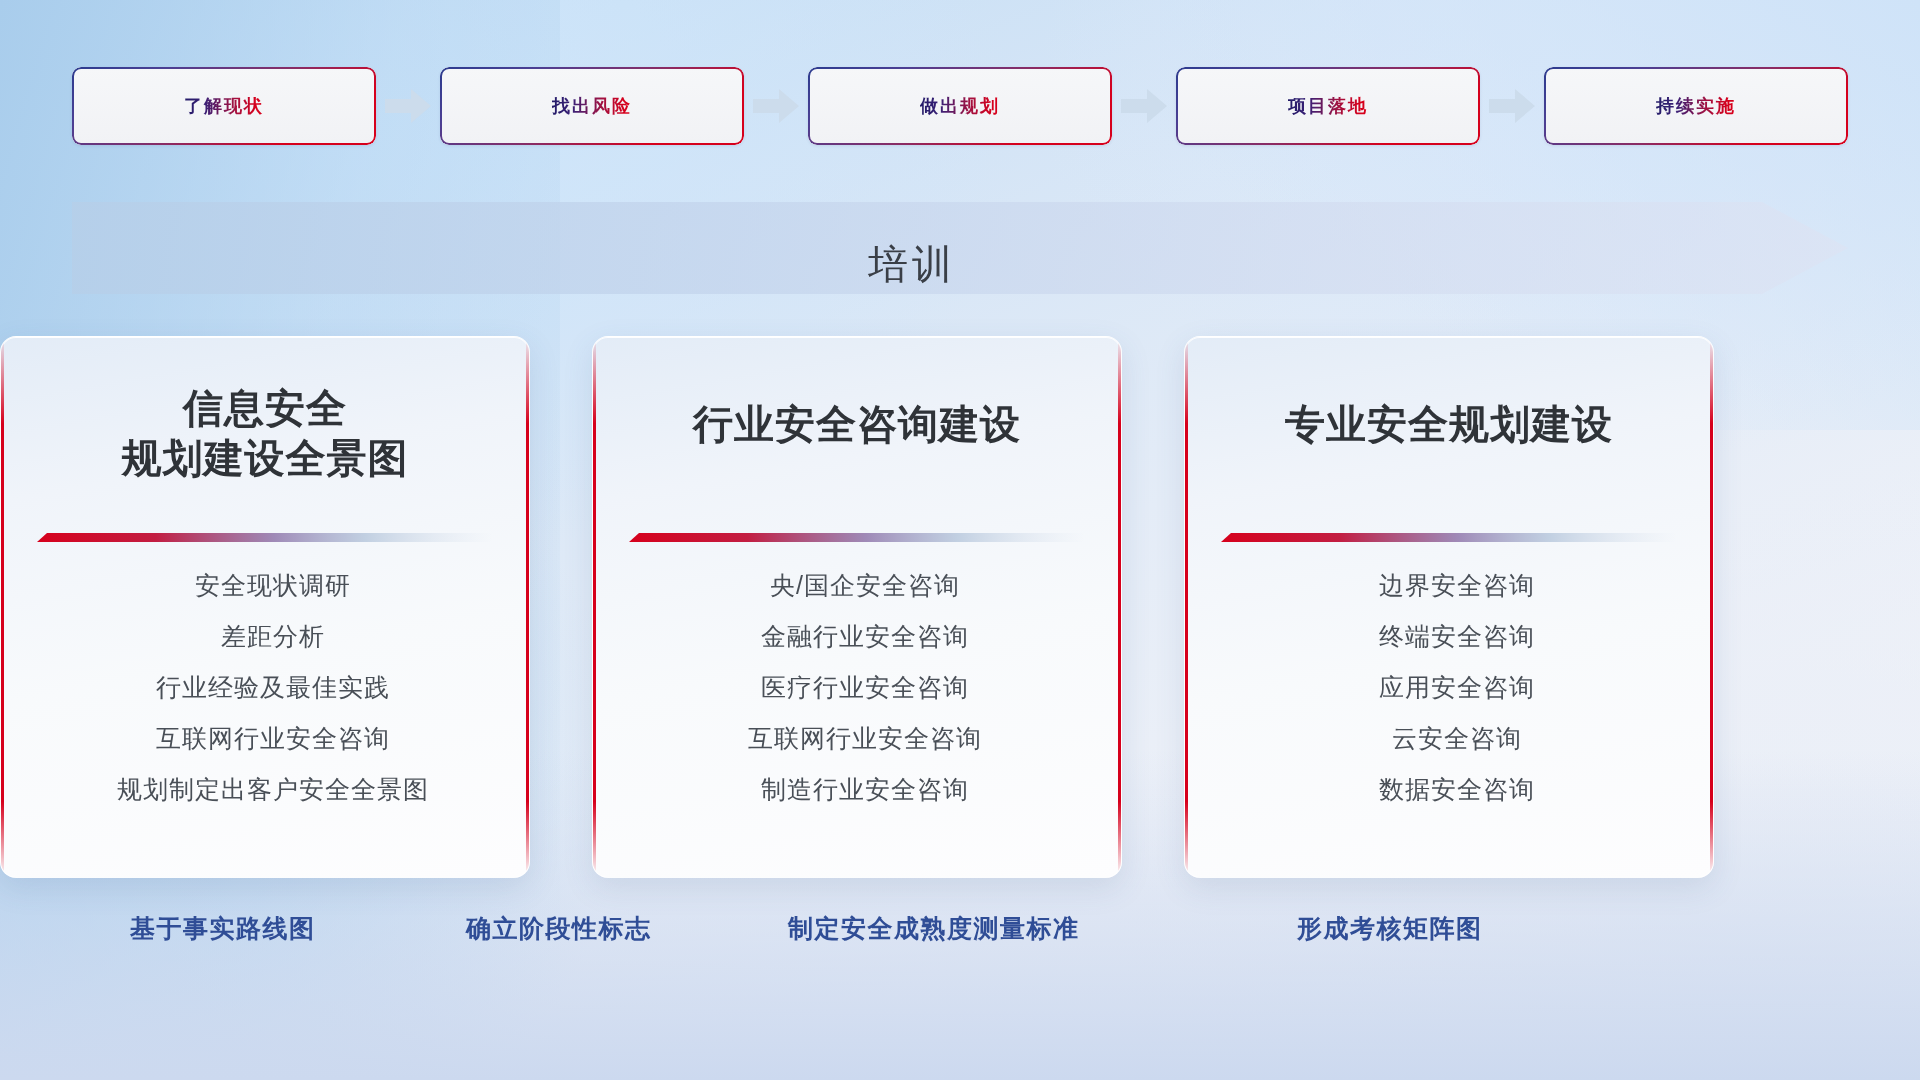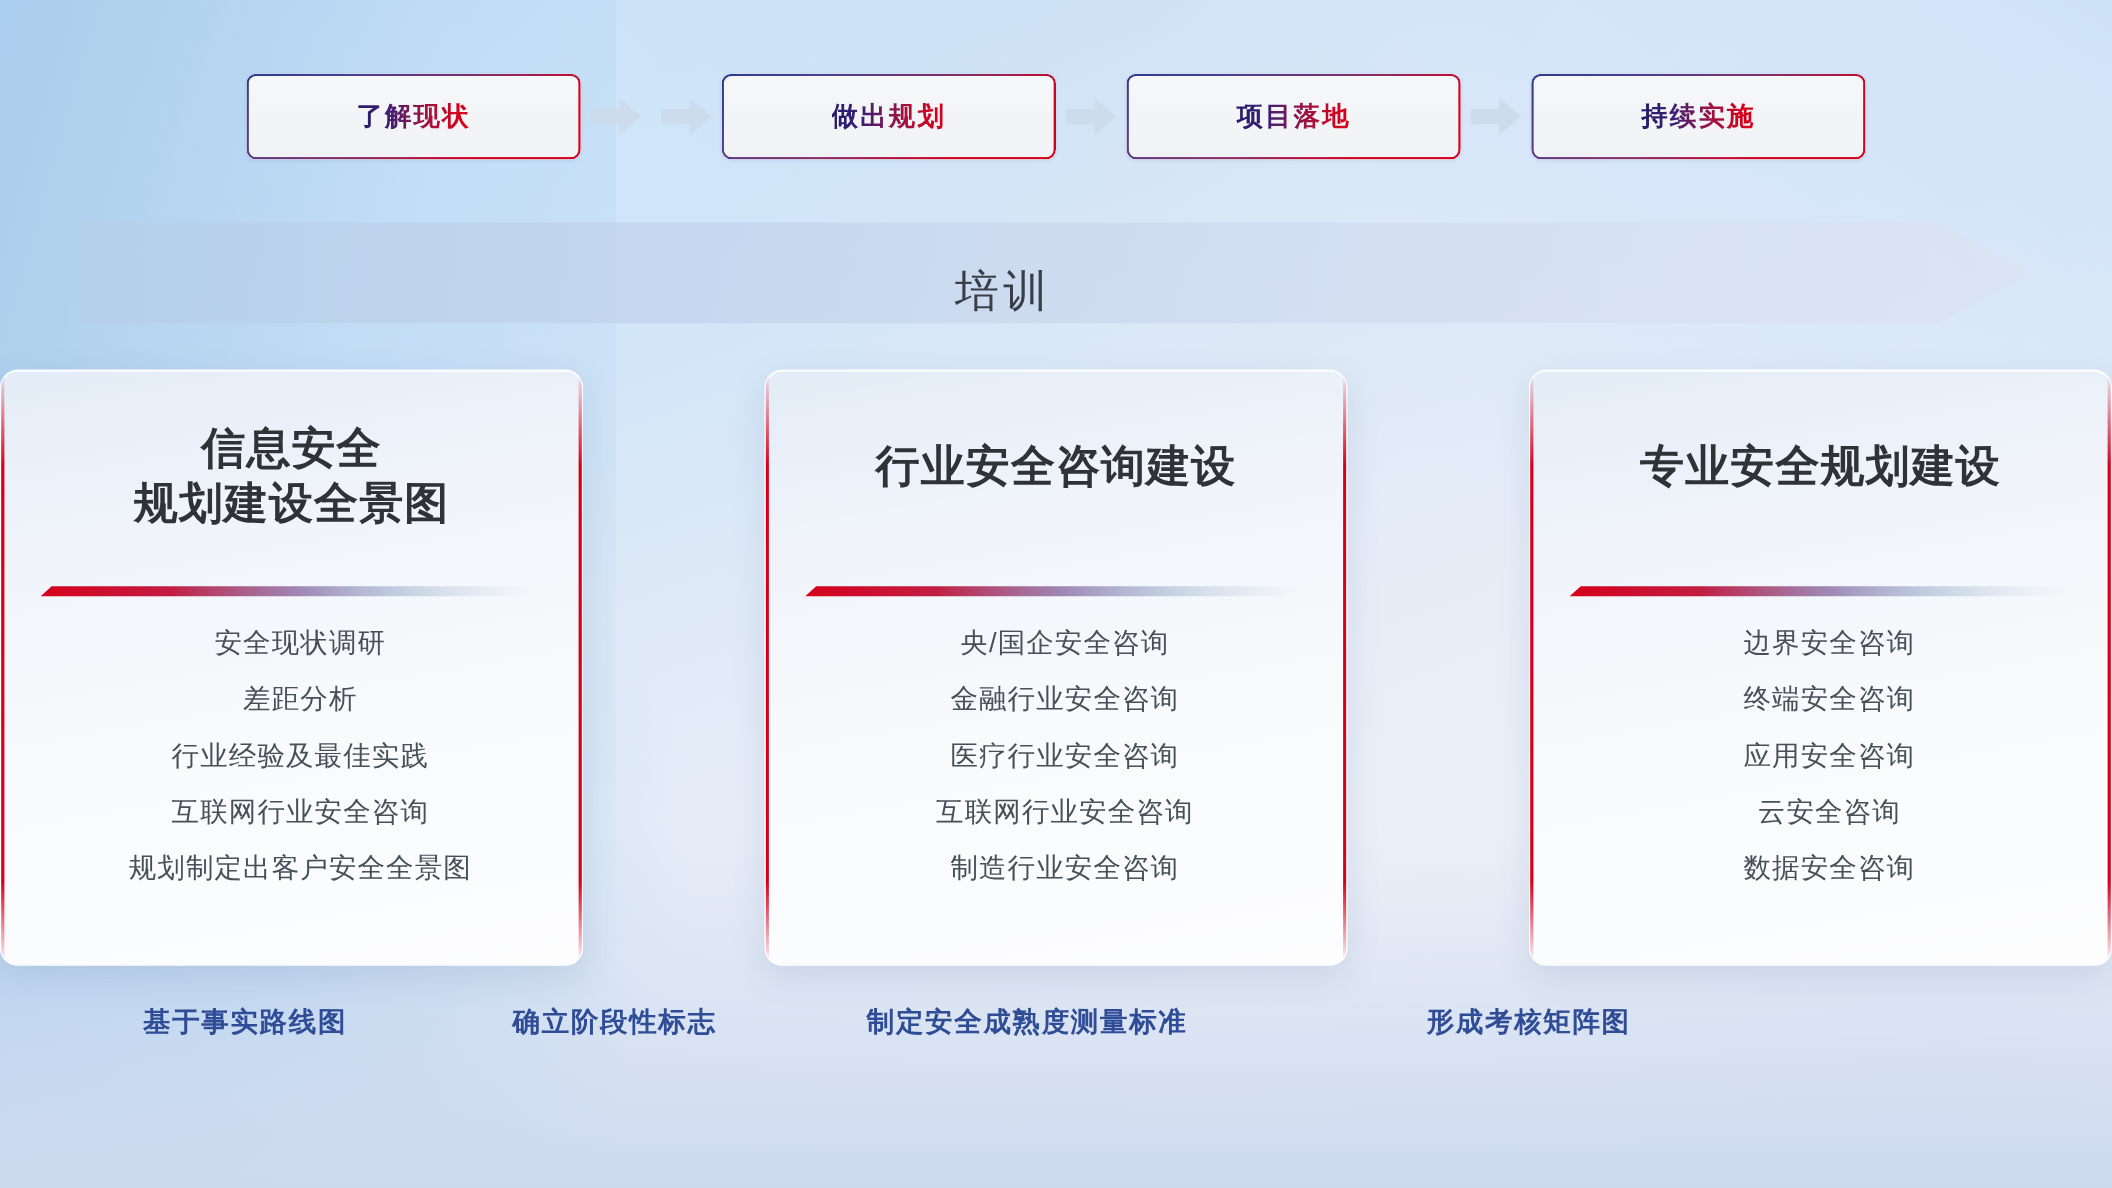--- a/index.html
+++ b/index.html
@@ -37,38 +37,38 @@
     box-shadow:0 1px 3px rgba(40,70,120,0.10);
   }
   .step-box::before{
     content:"";position:absolute;inset:0;border-radius:9px;padding:2px;
     background:linear-gradient(150deg,#2c3c8f 0%,#4b3f93 22%,#8b2b63 52%,#d6001c 78%,#d6001c 100%);
     -webkit-mask:linear-gradient(#000 0 0) content-box,linear-gradient(#000 0 0);
     -webkit-mask-composite:xor;mask-composite:exclude;
     pointer-events:none;
   }
   .step-label{
-    font-size:24px;font-weight:700;letter-spacing:2px;position:relative;z-index:2;
+    font-size:18px;font-weight:700;letter-spacing:2px;position:relative;z-index:2;
     background:linear-gradient(90deg,#231b68 0%,#3a2076 26%,#a01242 62%,#d6001c 90%);
     -webkit-background-clip:text;background-clip:text;color:transparent;
     -webkit-text-fill-color:transparent;
   }
   .step-arrow{width:64px;height:80px;display:flex;align-items:center;justify-content:center;}
   .step-arrow svg{display:block;}
 
   
   #banner{position:absolute;left:72px;top:202px;width:1776px;height:92px;}
   #banner-shape{position:absolute;inset:0;}
   #banner-text{position:absolute;left:0;top:16px;width:1680px;height:92px;
     display:flex;align-items:center;justify-content:center;
     font-size:40px;font-weight:400;color:#3a3f47;letter-spacing:4px;}
 
   
   #card-row{position:absolute;left:0;top:336px;width:1920px;height:540px;
-    display:flex;justify-content:space-between;gap:62px;}
+    display:flex;justify-content:flex-start;gap:62px;}
   .card{
     width:528px;height:540px;border-radius:16px;position:relative;
     background:
       linear-gradient(170deg,#e3ecf7 0%,#f0f4fa 26%,#f8fafc 58%,#fdfdfe 100%);
     box-shadow:0 10px 30px rgba(60,90,140,0.13), 0 1px 0 rgba(255,255,255,0.9) inset;
     overflow:hidden;
     border:1px solid rgba(255,255,255,0.85);
   }
   .card-edge-l{position:absolute;left:0;top:0;width:3px;height:540px;
     background:linear-gradient(180deg,rgba(214,0,28,0) 0%,#d6001c 16%,#d6001c 86%,rgba(214,0,28,0) 100%);}
@@ -101,20 +101,23 @@
 
   <div class="step-box">
     <span class="step-label">了解现状</span>
   </div>
   <div class="step-arrow">
     <svg width="46" height="34" viewBox="0 0 46 34">
         <path d="M0 10 H26 V0 L46 17 L26 34 V24 H0 Z" fill="#ccdcec"></path>
       </svg>
   </div>
 
+  <div class="step-box">
+    <span class="step-label">找出风险</span>
+  </div>
   <div class="step-arrow">
     <svg width="46" height="34" viewBox="0 0 46 34">
         <path d="M0 10 H26 V0 L46 17 L26 34 V24 H0 Z" fill="#ccdcec"></path>
       </svg>
   </div>
 
   <div class="step-box">
     <span class="step-label">做出规划</span>
   </div>
   <div class="step-arrow">

